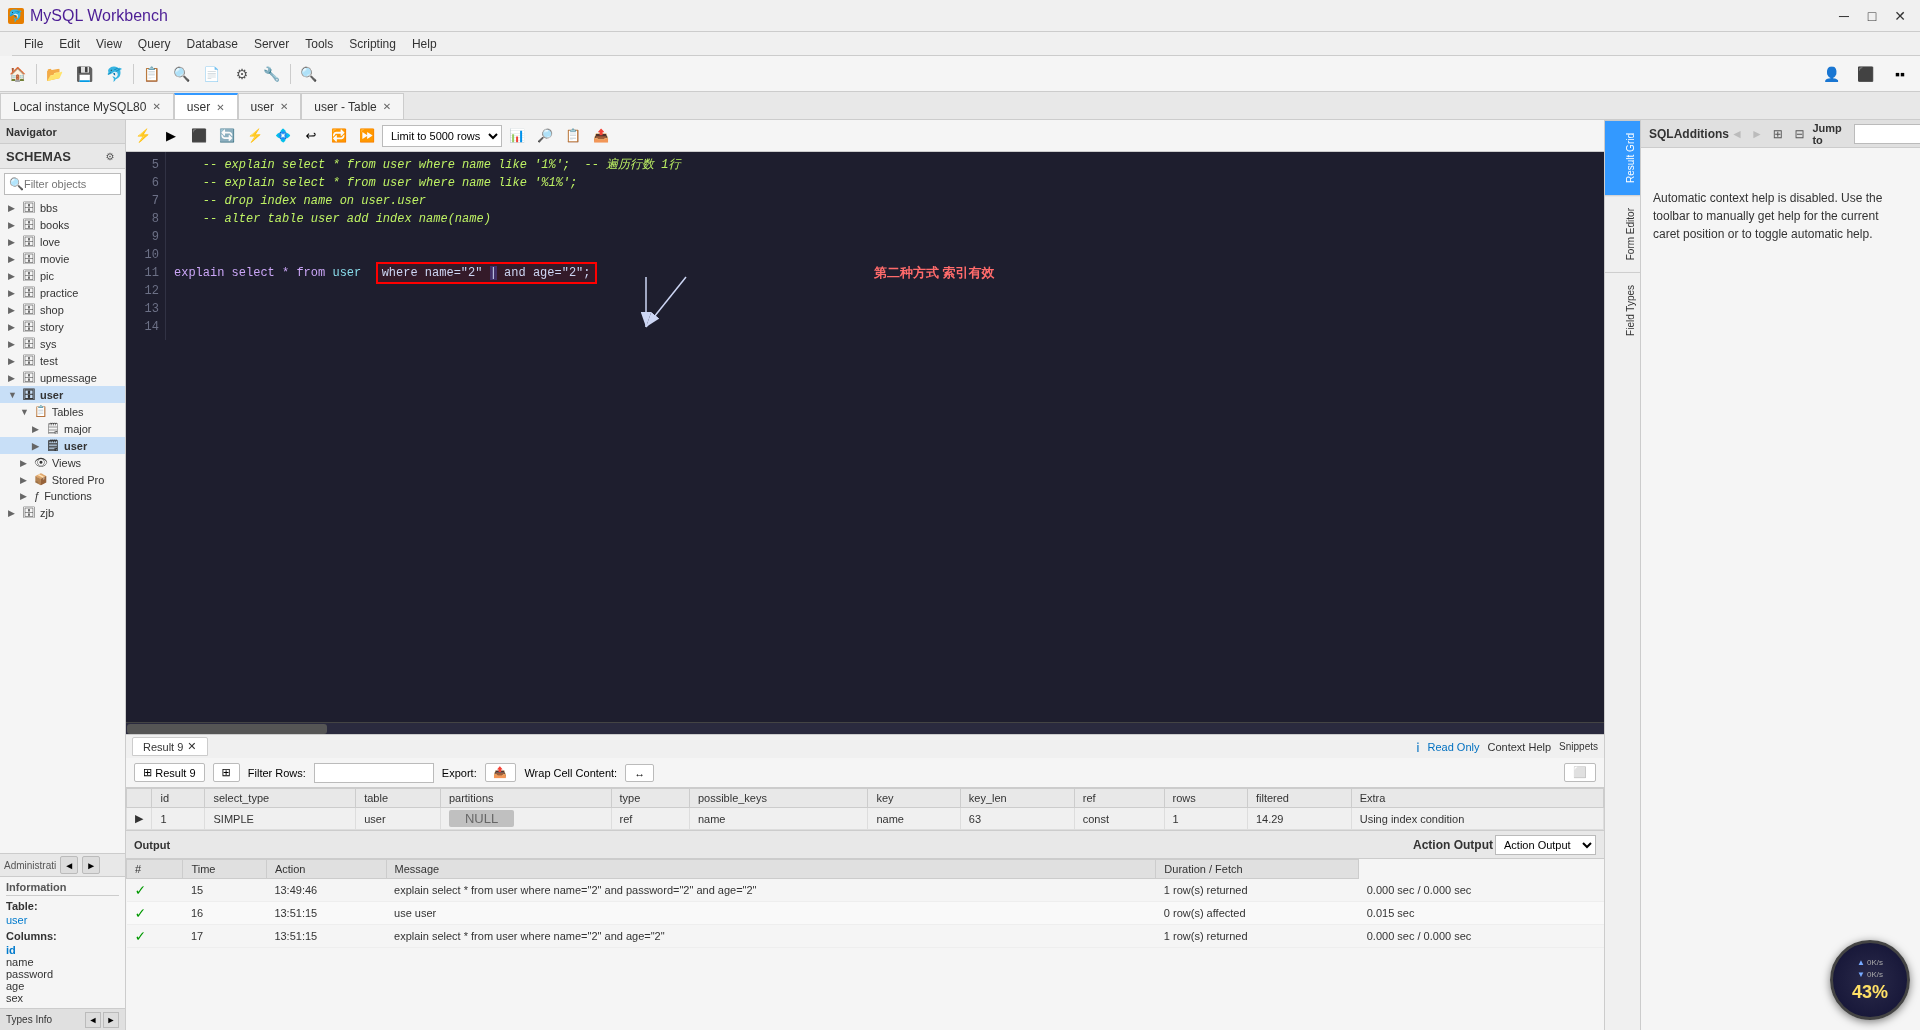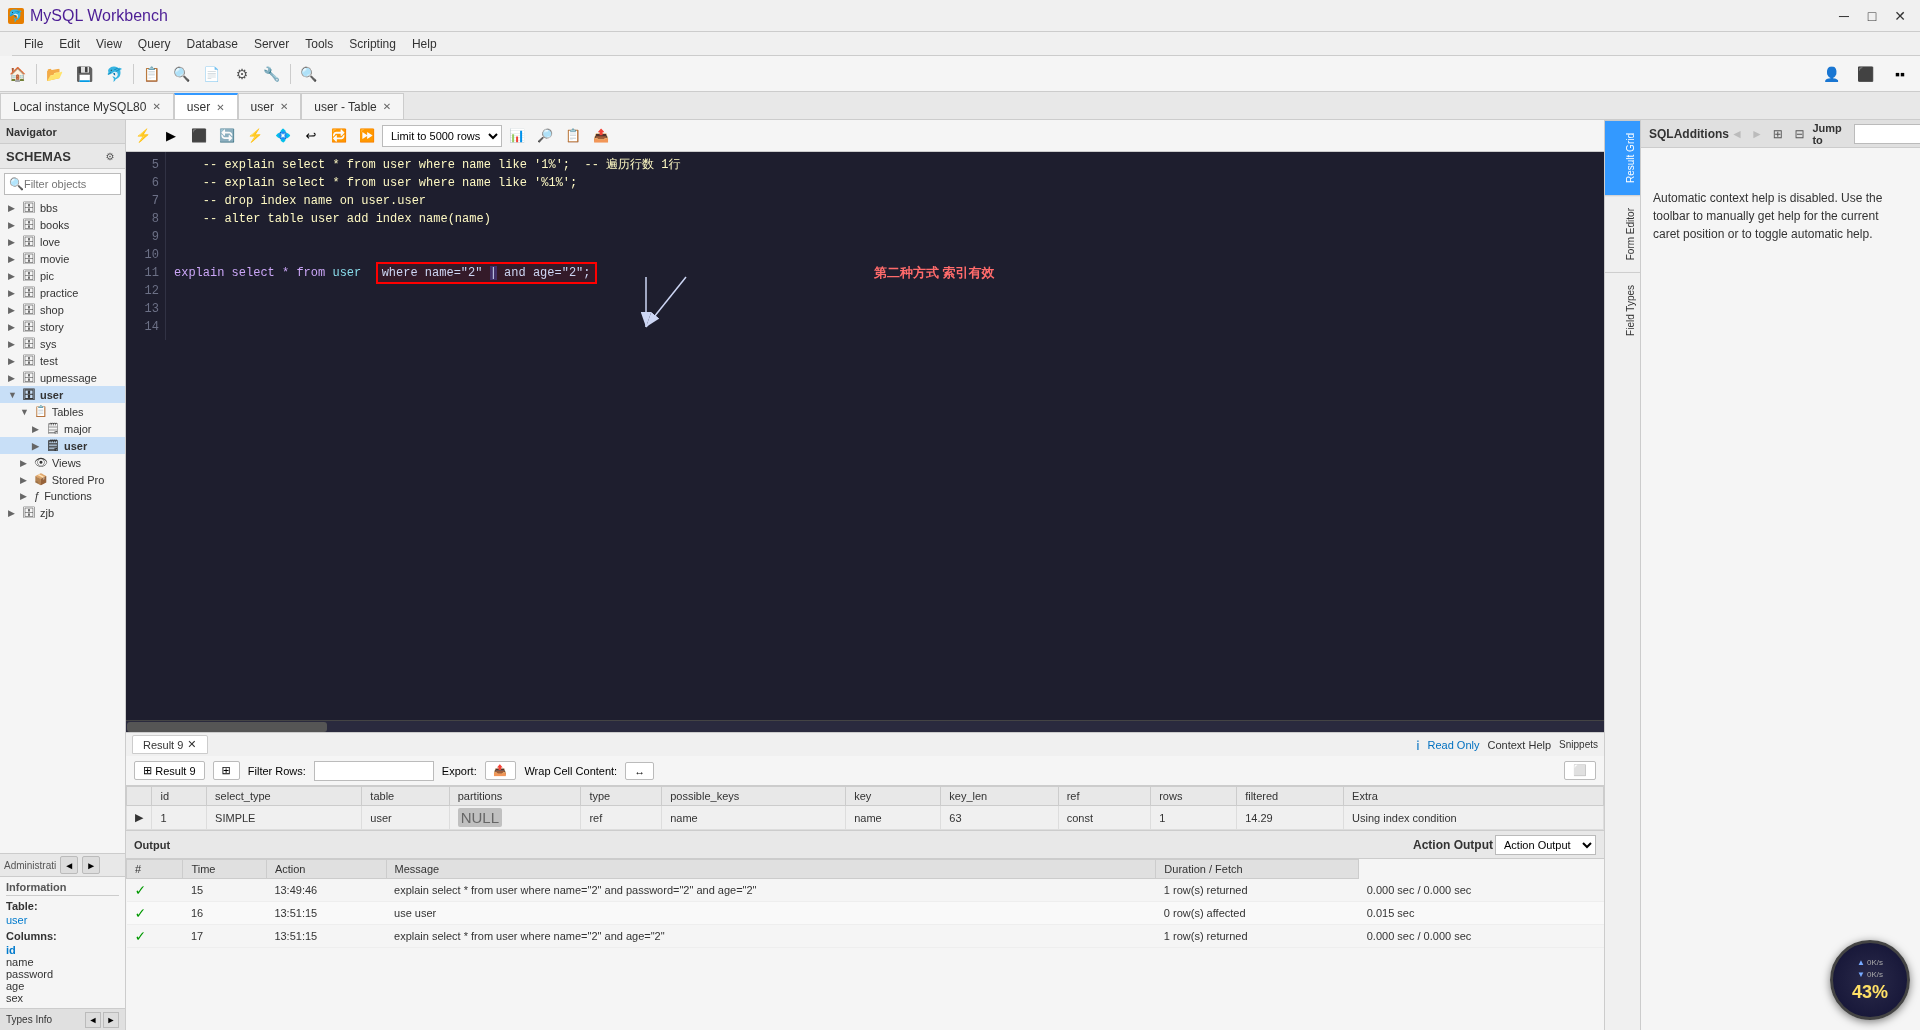--- a/index.html
+++ b/index.html
@@ -172,21 +172,21 @@
       font-family: 'Consolas', 'Courier New', monospace;
       font-size: 12px;
       overflow-y: auto;
       position: relative;
     }
     .editor-content { display: flex; }
     .line-numbers { min-width: 40px; background: #1e1e2e; color: #6c7086; padding: 4px 6px; text-align: right; user-select: none; border-right: 1px solid #313244; }
     .line-number { height: 18px; line-height: 18px; font-size: 12px; }
     .code-lines { flex: 1; padding: 4px 8px; }
     .code-line { height: 18px; line-height: 18px; white-space: nowrap; }
-    .code-comment { color: #fef9c3; }
+    .code-comment { color: #bef264; font-style: italic; }
 
     
     .result-grid-header {
       height: 30px;
       background: #f5f5f5;
       border-bottom: 1px solid #ccc;
       display: flex;
       align-items: center;
       padding: 0 8px;
       gap: 8px;
@@ -224,22 +224,22 @@
     }
     .data-table td {
       border: 1px solid #ddd;
       padding: 3px 8px;
       color: #333;
       white-space: nowrap;
     }
     .null-badge {
       background: #c0c0c0;
       color: #666;
-      font-size: 15px;
-      padding: 1px 3px;
+      font-size: 13px;
+      padding: 1px 16px;
       border-radius: 2px;
     }
     .row-indicator { width: 16px; color: #666; text-align: center; }
 
     
     .output-panel {
       border-top: 1px solid #ccc;
       background: #f5f5f5;
       display: flex;
       flex-direction: column;

